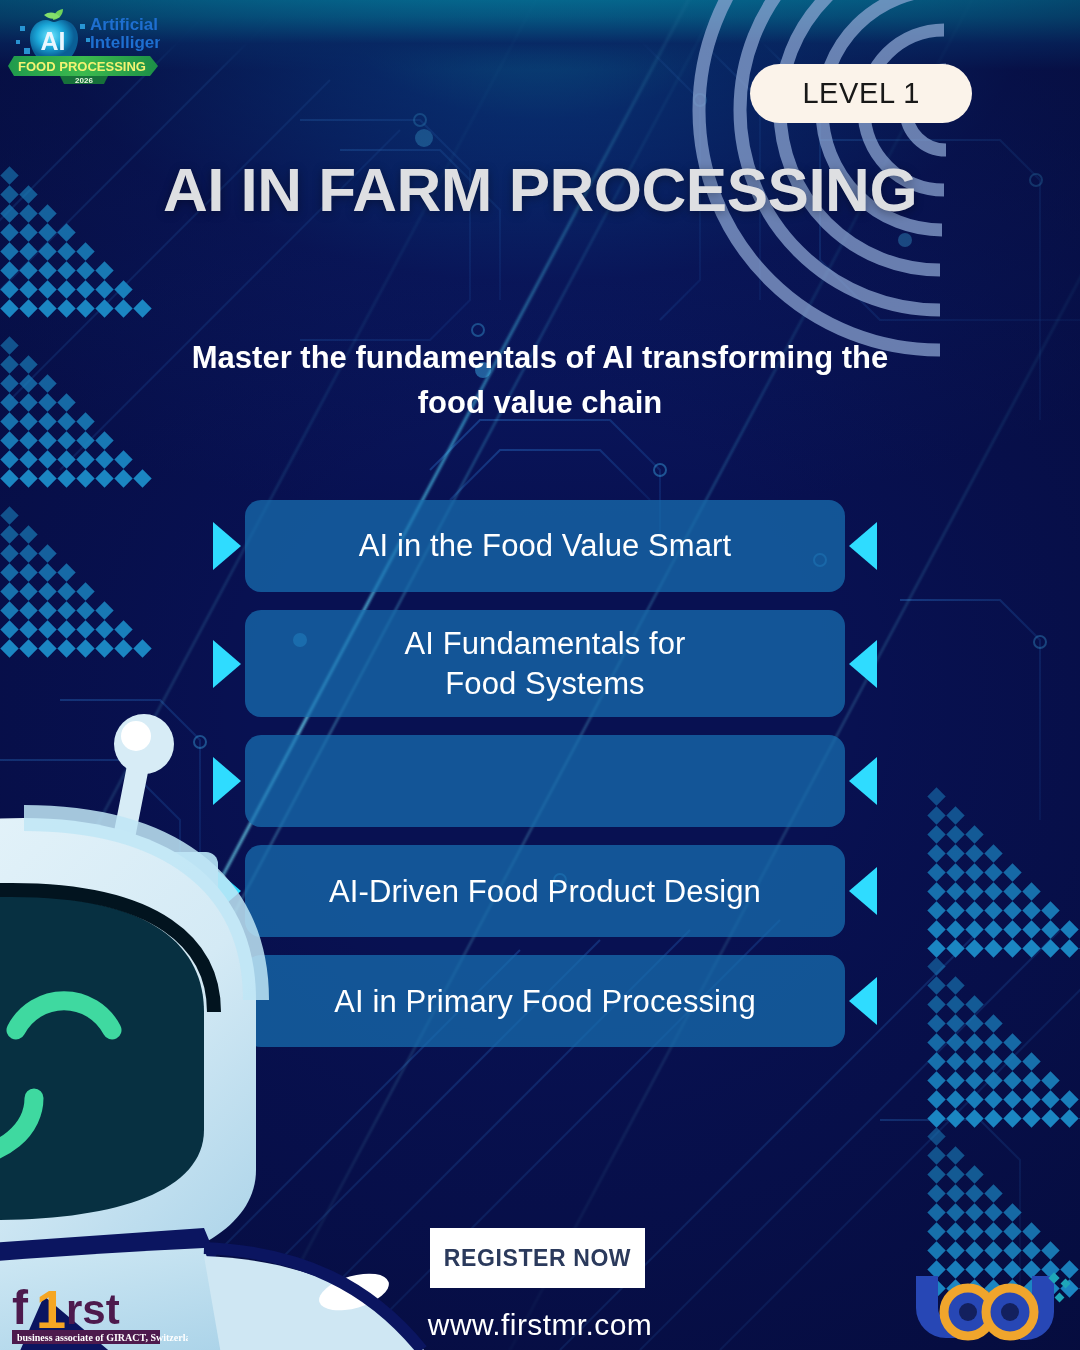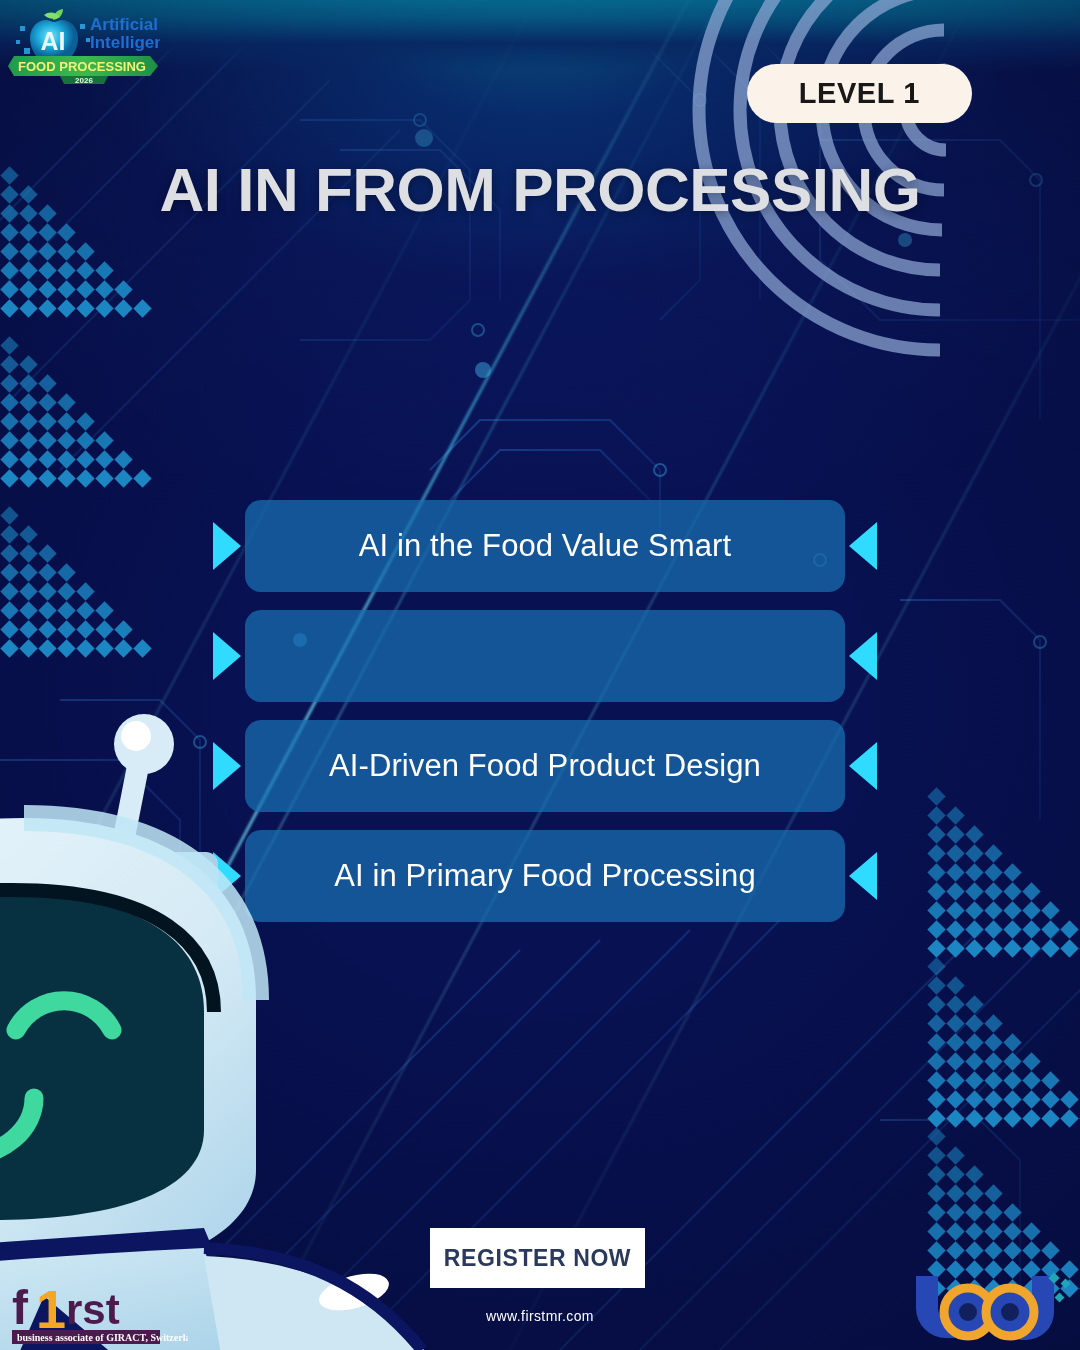--- a/index.html
+++ b/index.html
@@ -52,21 +52,21 @@
   }
   
   .logo-badge{
     position:absolute; left:8px; top:4px; width:152px; height:82px;
   }
   .level-pill{
     position:absolute; right:108px; top:64px;
     background:#fbf3ea; color:#181818;
     border-radius:40px;
     padding:13px 52px;
-    font-size:29px; font-weight:700; letter-spacing:.6px;
+    font-size:29px; font-weight:400; letter-spacing:.6px;
     white-space:nowrap;
   }
   
   .title-wrap{ position:absolute; left:0; right:0; top:158px; text-align:center; }
   .title-1{
     font-size:62px; font-weight:bold; letter-spacing:-.5px;
     color:#dedfe2; line-height:1.02;
     text-shadow:0 2px 10px rgba(0,0,0,.35);
   }
   .title-2{
@@ -111,21 +111,21 @@
   
   .register{
     position:absolute; left:430px; top:1228px;
     width:215px; height:60px;
     background:#ffffff; color:#2b3a5c;
     display:flex; align-items:center; justify-content:center;
     font-size:23px; font-weight:bold; letter-spacing:.6px;
   }
   .website{
     position:absolute; left:0; right:0; top:1308px; text-align:center;
-    color:#ffffff; font-size:14px; letter-spacing:.4px;
+    color:#ffffff; font-size:30px; letter-spacing:.4px;
   }
   .first-logo{ position:absolute; left:8px; top:1278px; width:180px; height:68px; }
   .tooj-logo{ position:absolute; right:10px; top:1268px; width:160px; height:76px; }
   .first-logo svg, .tooj-logo svg{ width:100%; height:100%; }
 </style>
 </head>
 <body>
 
 <div id="poster">
 
@@ -494,28 +494,34 @@
       <path d="M6 52 L142 52 L150 62 L142 72 L6 72 L0 62 Z" fill="url(#ribG)"></path>
       <text x="74" y="67" font-family="'Liberation Sans',sans-serif" font-size="13" font-weight="bold" fill="#f4f372" text-anchor="middle">FOOD PROCESSING</text>
       <path d="M52 72 L100 72 L96 80 L56 80 Z" fill="#17713a"></path>
       <text x="76" y="79" font-family="'Liberation Sans',sans-serif" font-size="8" font-weight="bold" fill="#eaf7e0" text-anchor="middle">2026</text>
     </svg>
   </div>
 
   <div class="level-pill">LEVEL 1</div>
 
   <div class="title-wrap">
-    <div class="title-1">AI IN FROM PROCESSING</div>
-  </div>
-
+    <div class="title-1">AI IN FARM PROCESSING</div>
+  </div>
+
+  <div class="subtitle">Master the fundamentals of AI transforming the food value chain</div>
 
   <div class="list" id="module-list">
       <div class="item">
         <span class="arrow left"></span>
         <span class="item-label">AI in the Food Value Smart</span>
+        <span class="arrow right"></span>
+      </div>
+      <div class="item">
+        <span class="arrow left"></span>
+        <span class="item-label">AI Fundamentals for<br>Food Systems</span>
         <span class="arrow right"></span>
       </div>
       <div class="item">
         <span class="arrow left"></span>
         <span class="arrow right"></span>
       </div>
       <div class="item">
         <span class="arrow left"></span>
         <span class="item-label">AI-Driven Food Product Design</span>
         <span class="arrow right"></span>

